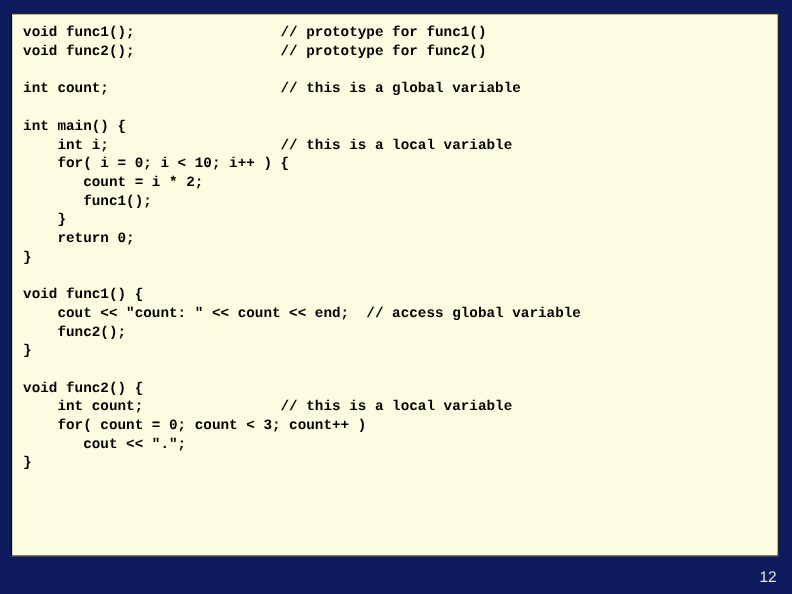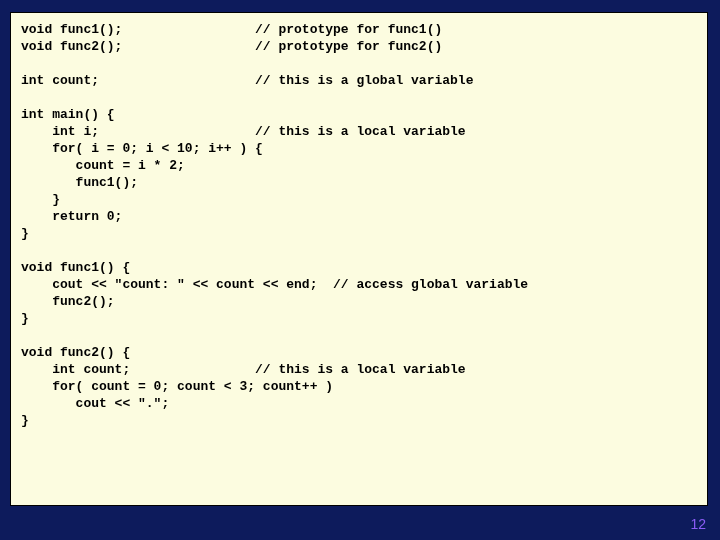--- a/index.html
+++ b/index.html
@@ -34,21 +34,21 @@
     font-size: 13px;
     line-height: 17px;
     white-space: pre;
     font-weight: bold;
     color: #000;
   }
   .page-num {
     position: absolute;
     right: 14px;
     bottom: 8px;
-    color: #8b5cf6;
+    color: #e5e5e5;
     font-size: 14px;
   }
 </style>
 </head>
 <body>
 
 <div class="slide">
 
   <div class="code-box">
 <pre class="code"><span>void func1();                 // prototype for func1()</span>

